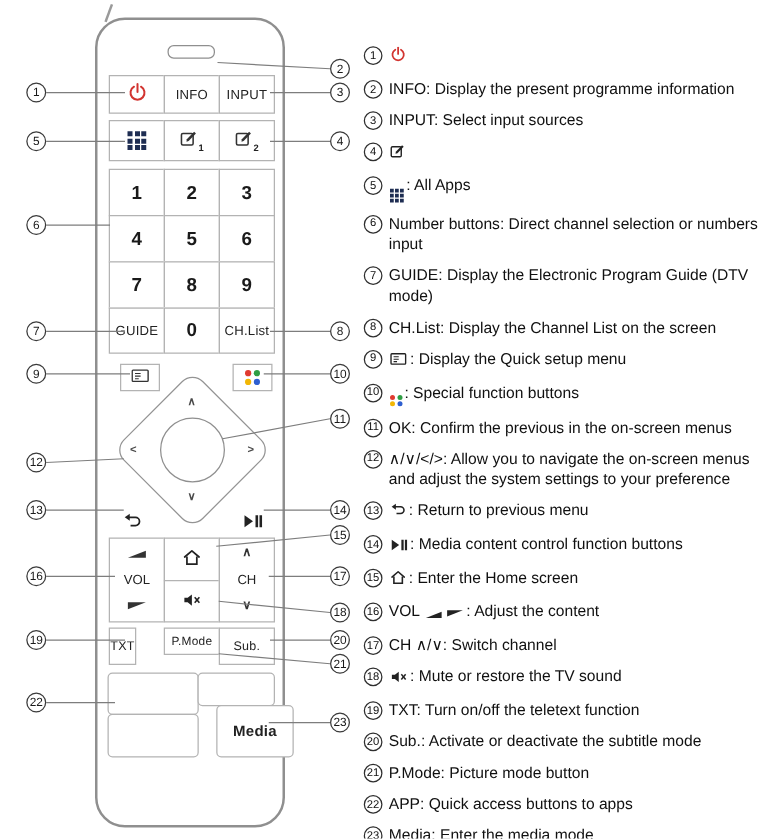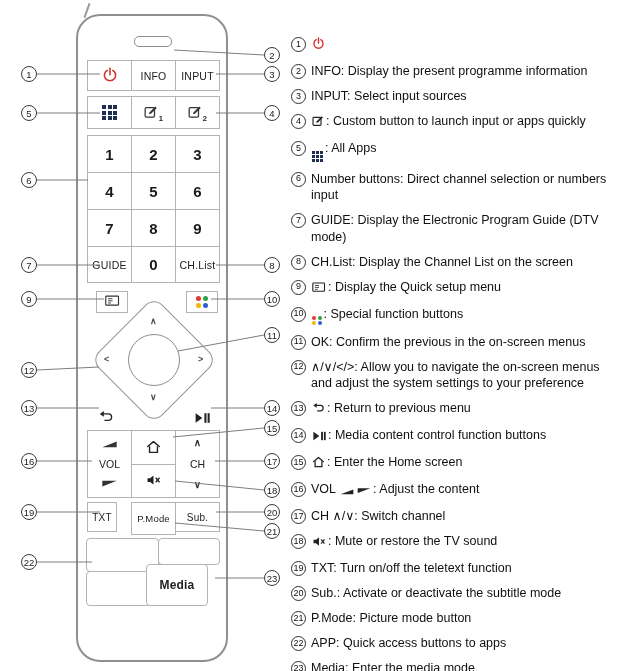--- a/index.html
+++ b/index.html
@@ -187,28 +187,28 @@
             <line x1="13" y1="5" x2="18" y2="11" stroke="#222" stroke-width="1.7"></line>
             <line x1="18" y1="5" x2="13" y2="11" stroke="#222" stroke-width="1.7"></line>
           </svg></span>
     </div>
     <div class="vcell" style="left:97px;top:414px;width:45px;height:68px">
       <span class="rockchev">∧</span>
       <span>CH</span>
       <span class="rockchev">∨</span>
     </div>
 
-    <div class="btn" style="left:9px;top:486px;width:30px;height:30px;font-size:10px">TXT</div>
-    <div class="btn" style="left:53px;top:486px;width:45px;height:33px;font-size:9.5px">P.Mode</div>
+    <div class="btn" style="left:9px;top:486px;width:22px;height:30px;font-size:10px">TXT</div>
+    <div class="btn" style="left:53px;top:486px;width:45px;height:22px;font-size:9.5px">P.Mode</div>
     <div class="btn" style="left:97px;top:486px;width:45px;height:30px;font-size:10px">Sub.</div>
 
     <div class="btn" style="left:8px;top:522px;width:73px;height:34px;border-radius:4px"></div>
     <div class="btn" style="left:8px;top:555px;width:73px;height:35px;border-radius:4px"></div>
     <div class="btn" style="left:80px;top:522px;width:62px;height:27px;border-radius:4px"></div>
-    <div class="btn" style="left:68px;top:548px;width:62px;height:42px;border-radius:4px">
+    <div class="btn" style="left:95px;top:548px;width:62px;height:42px;border-radius:4px">
       <span class="media-label">Media</span>
     </div>
   </div>
 
   <svg class="leaders" width="623" height="671">
     <g stroke="#7d7d7d" stroke-width="1">
       <line x1="37" y1="74" x2="100" y2="74"></line>
       <line x1="37" y1="113" x2="100" y2="113"></line>
       <line x1="37" y1="180" x2="88" y2="180"></line>
       <line x1="37" y1="265" x2="100" y2="265"></line>
@@ -277,21 +277,21 @@
     <div class="li">
       <span class="cnum">3</span>
       <span class="ltext">INPUT: Select input sources</span>
     </div>
 
     <div class="li">
       <span class="cnum">4</span>
       <span class="ltext"><span class="licon"><svg viewBox="0 0 18 18" width="12" height="12">
               <rect x="1.5" y="3.5" width="12" height="12" rx="1.5" fill="none" stroke="#222" stroke-width="1.7"></rect>
               <path d="M7 9.5 L14.5 1.8 L16.4 3.7 L8.9 11.4 L6.6 12 Z" fill="#222"></path>
-            </svg></span><span>: Custom button to launch input or apps quickly</span></span>
+            </svg></span></span>
     </div>
 
     <div class="li">
       <span class="cnum">5</span>
       <span class="ltext"><span class="licon" style="display:inline-grid">
             <span class="apps-grid small">
               <i></i>
               <i></i>
               <i></i>
               <i></i>

